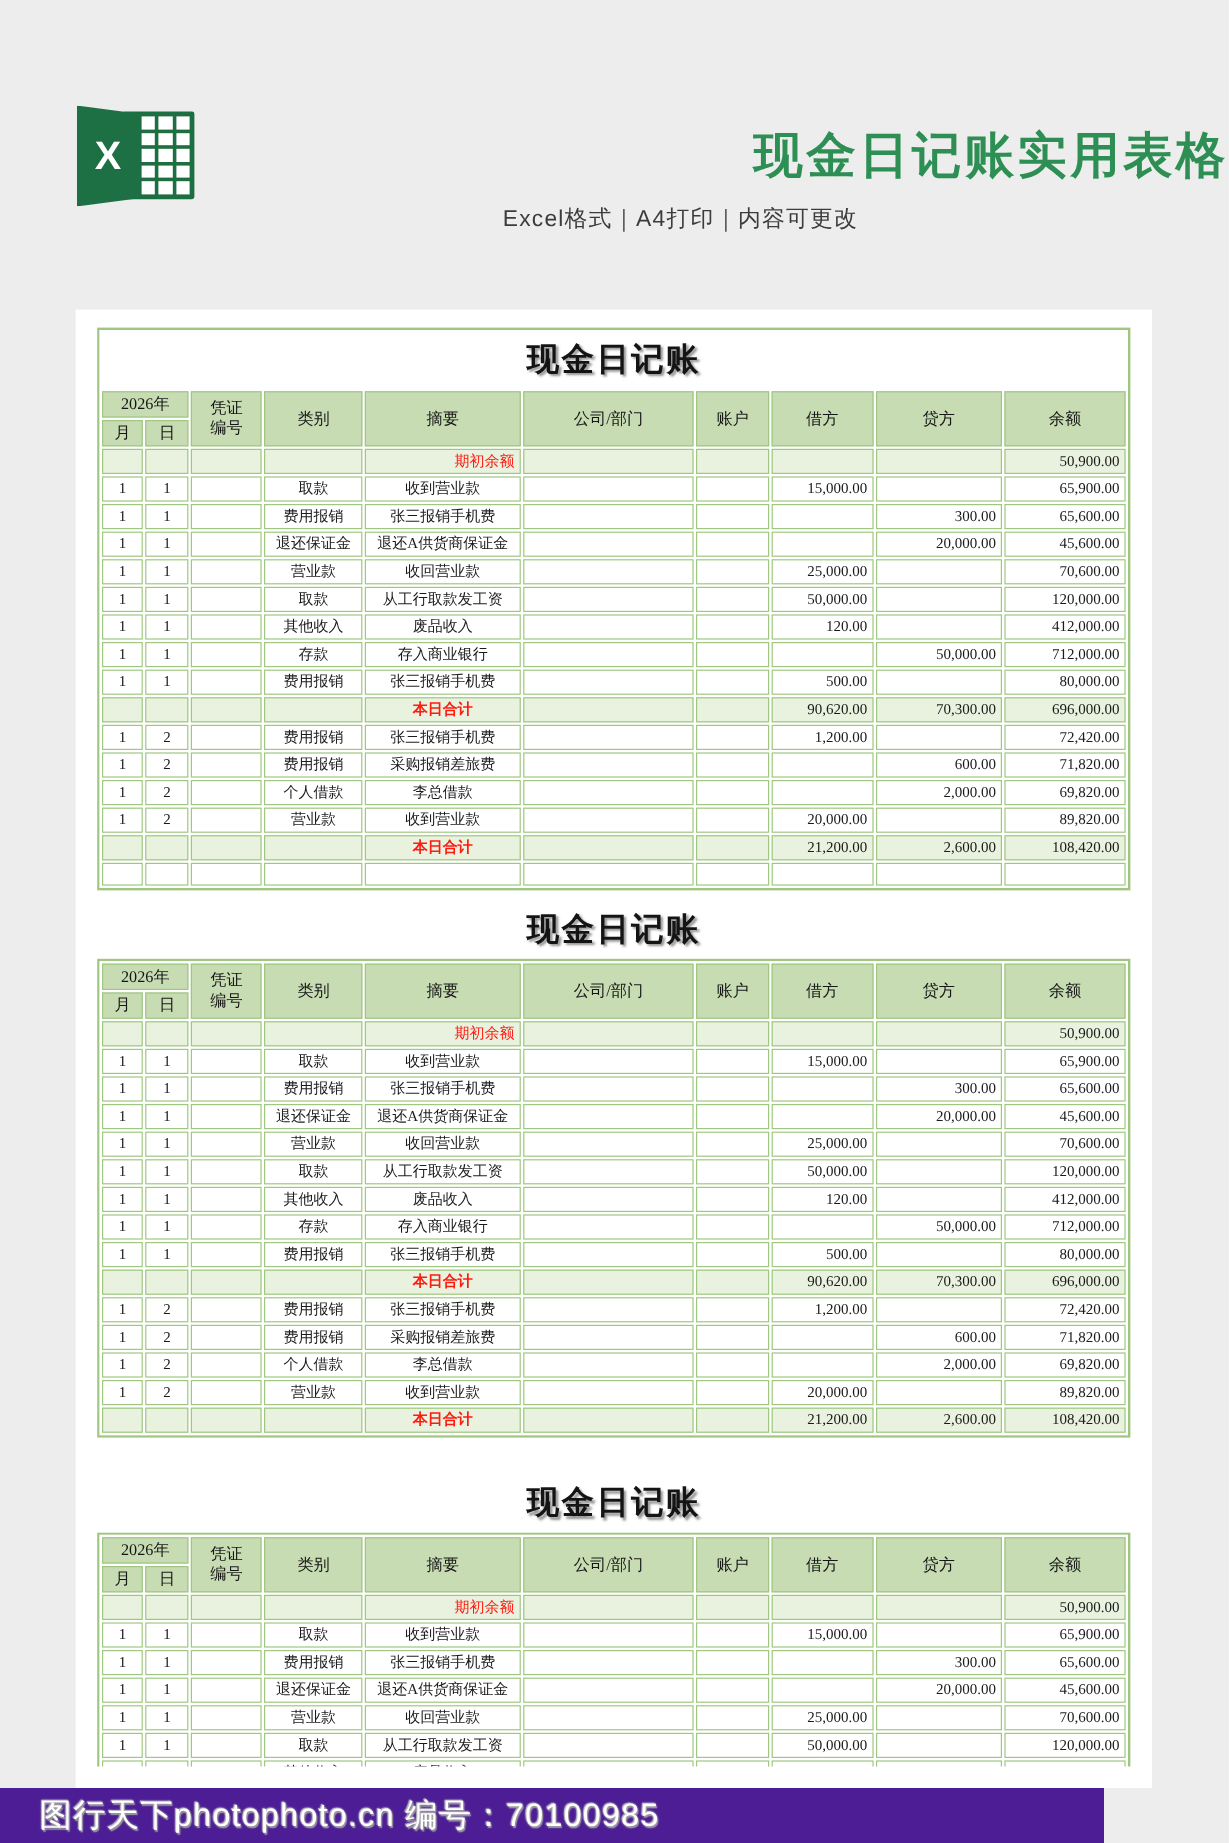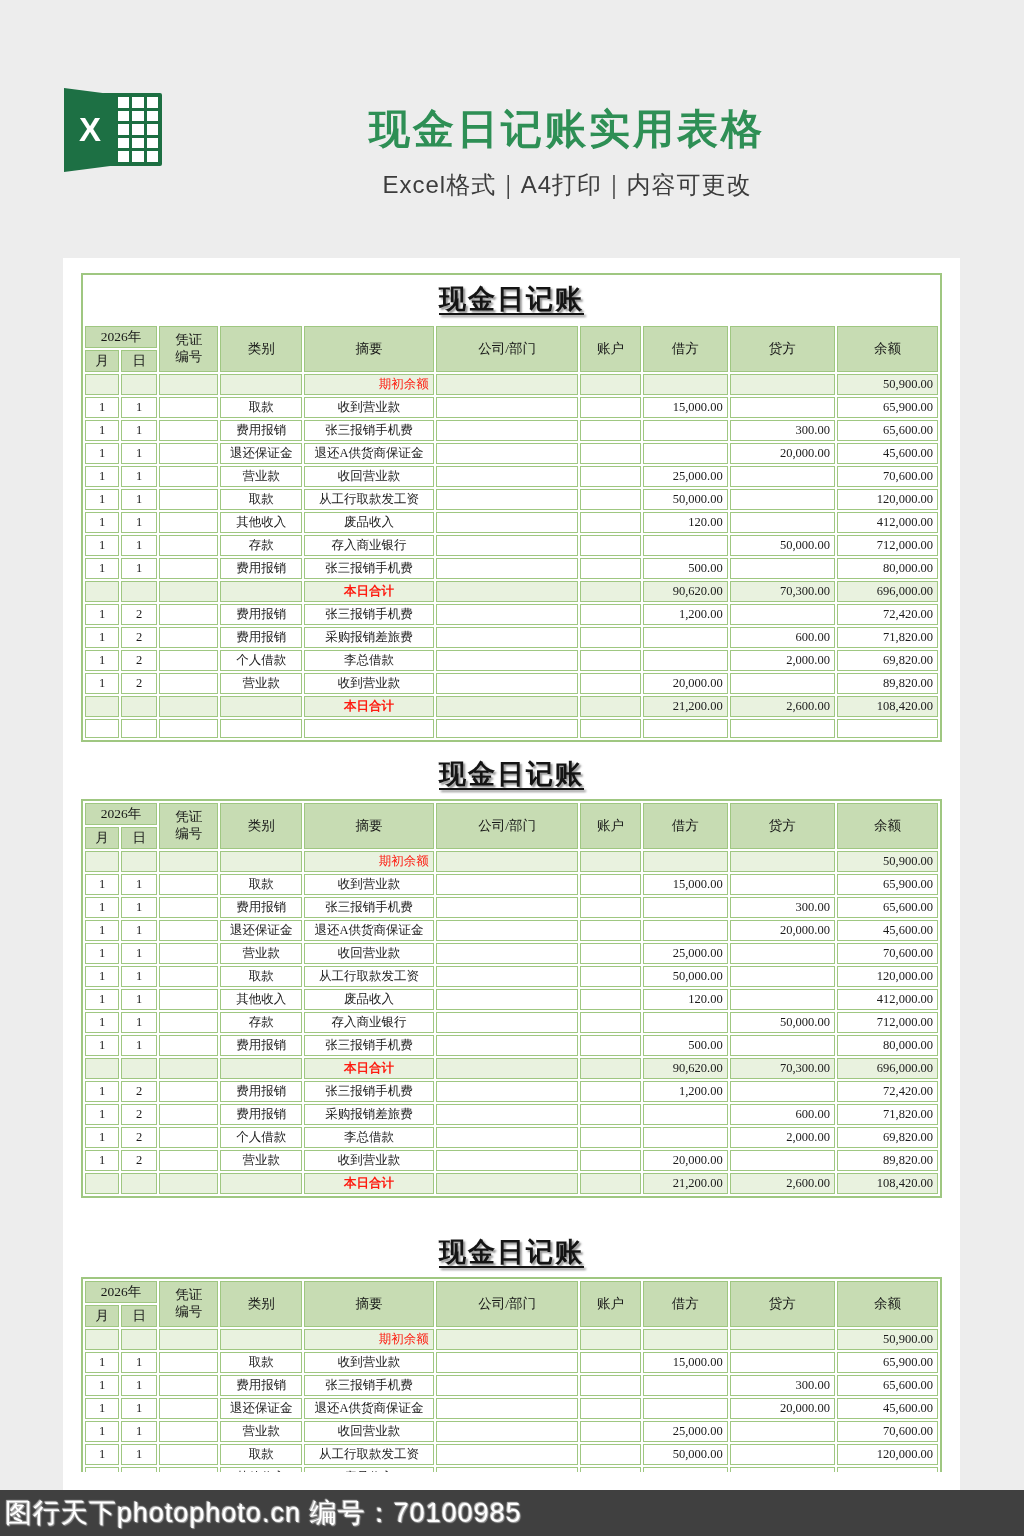--- a/index.html
+++ b/index.html
@@ -19,39 +19,39 @@
   }
   .xl-sheet i{background:#fff;}
   .xl-sheet i.fold{background:#aebfb2;}
   .xl-cover{
     position:absolute;left:0;top:0;width:52px;height:84px;background:#1d7044;
     clip-path:polygon(0 0,100% 8%,100% 92%,0 100%);
     display:flex;align-items:center;justify-content:center;
     color:#fff;font-weight:bold;font-size:33px;
   }
   .hero-title{
-    margin:0;padding:14px 0 0 110px;text-align:center;
+    margin:0;padding:14px 0 0 110px;text-align:right;
     font-size:41px;font-weight:bold;color:#2e8f55;letter-spacing:3px;
   }
   .hero-subtitle{
     margin:12px 0 0;padding-left:110px;text-align:center;
-    font-size:24px;color:#3c3c3c;letter-spacing:1px;
+    font-size:19px;color:#3c3c3c;letter-spacing:1px;
   }
   
   .panel{
     position:absolute;left:63px;top:258px;width:897px;height:1232px;
     background:#ffffff;overflow:hidden;
   }
   section{display:block;}
   #s1{padding-top:15px;}
   #s2{margin-top:14px;}
   #s3{margin-top:36px;}
   .ledger-title{
     font-size:27px;font-weight:bold;color:#141414;text-align:center;
-    text-decoration:underline;text-underline-offset:5px;
+    text-underline-offset:5px;
     text-shadow:2px 2px 2px rgba(110,110,110,.75);
     letter-spacing:2px;
   }
   h2.ledger-title{margin:0 0 7px;}
   .inner-title{height:49px;line-height:49px;margin:0;background:#fff;}
   .tbl-box{
     width:857px;margin:0 auto;background:#fff;
     border:2px solid #9fc781;
   }
   .clip{height:195px;overflow:hidden;}
@@ -77,22 +77,22 @@
   col.w-summary{width:15.5%;} col.w-company{width:17.1%;}
   col.w-account{width:7.2%;} col.w-debit{width:10.2%;}
   col.w-credit{width:12.6%;} col.w-balance{width:12.1%;}
   td.c-month,td.c-day,td.c-category,td.c-summary{text-align:center;}
   td.c-debit,td.c-credit,td.c-balance{text-align:right;}
   tr.row-opening td,tr.row-subtotal td{background:#e9f2df;}
   tr.row-opening td.c-summary{color:#fe1b10;text-align:right;}
   tr.row-subtotal td.c-summary{color:#fe1b10;font-weight:bold;}
   
   .watermark-bar{
-    position:absolute;left:0;bottom:0;width:1024px;height:46px;
-    background:#404040;overflow:hidden;
+    position:absolute;left:0;bottom:0;width:892px;height:46px;
+    background:#4c1d95;overflow:hidden;padding-left:28px;
   }
   .watermark-text{
     display:block;padding-left:5px;line-height:46px;
     font-size:27px;color:#ffffff;letter-spacing:1px;
     text-shadow:1px 1px 1px #9e9e9e,-1px -1px 1px #c8c8c8,0 0 2px #b0b0b0;
   }
 </style>
 </head>
 <body>
 

